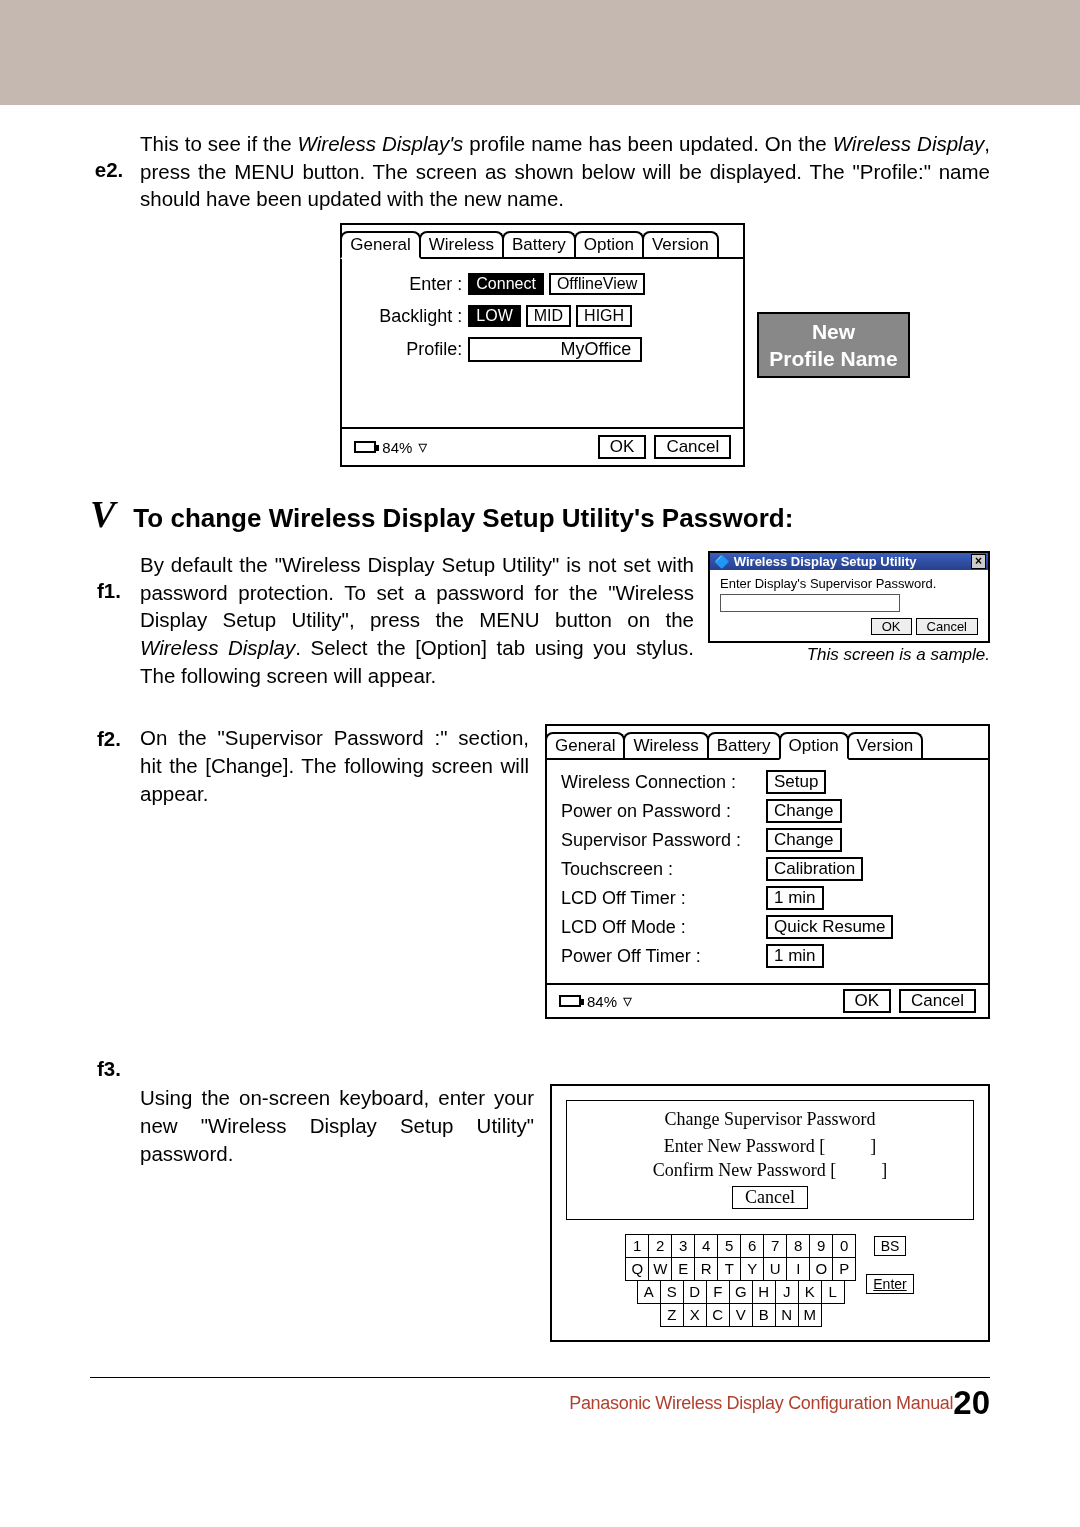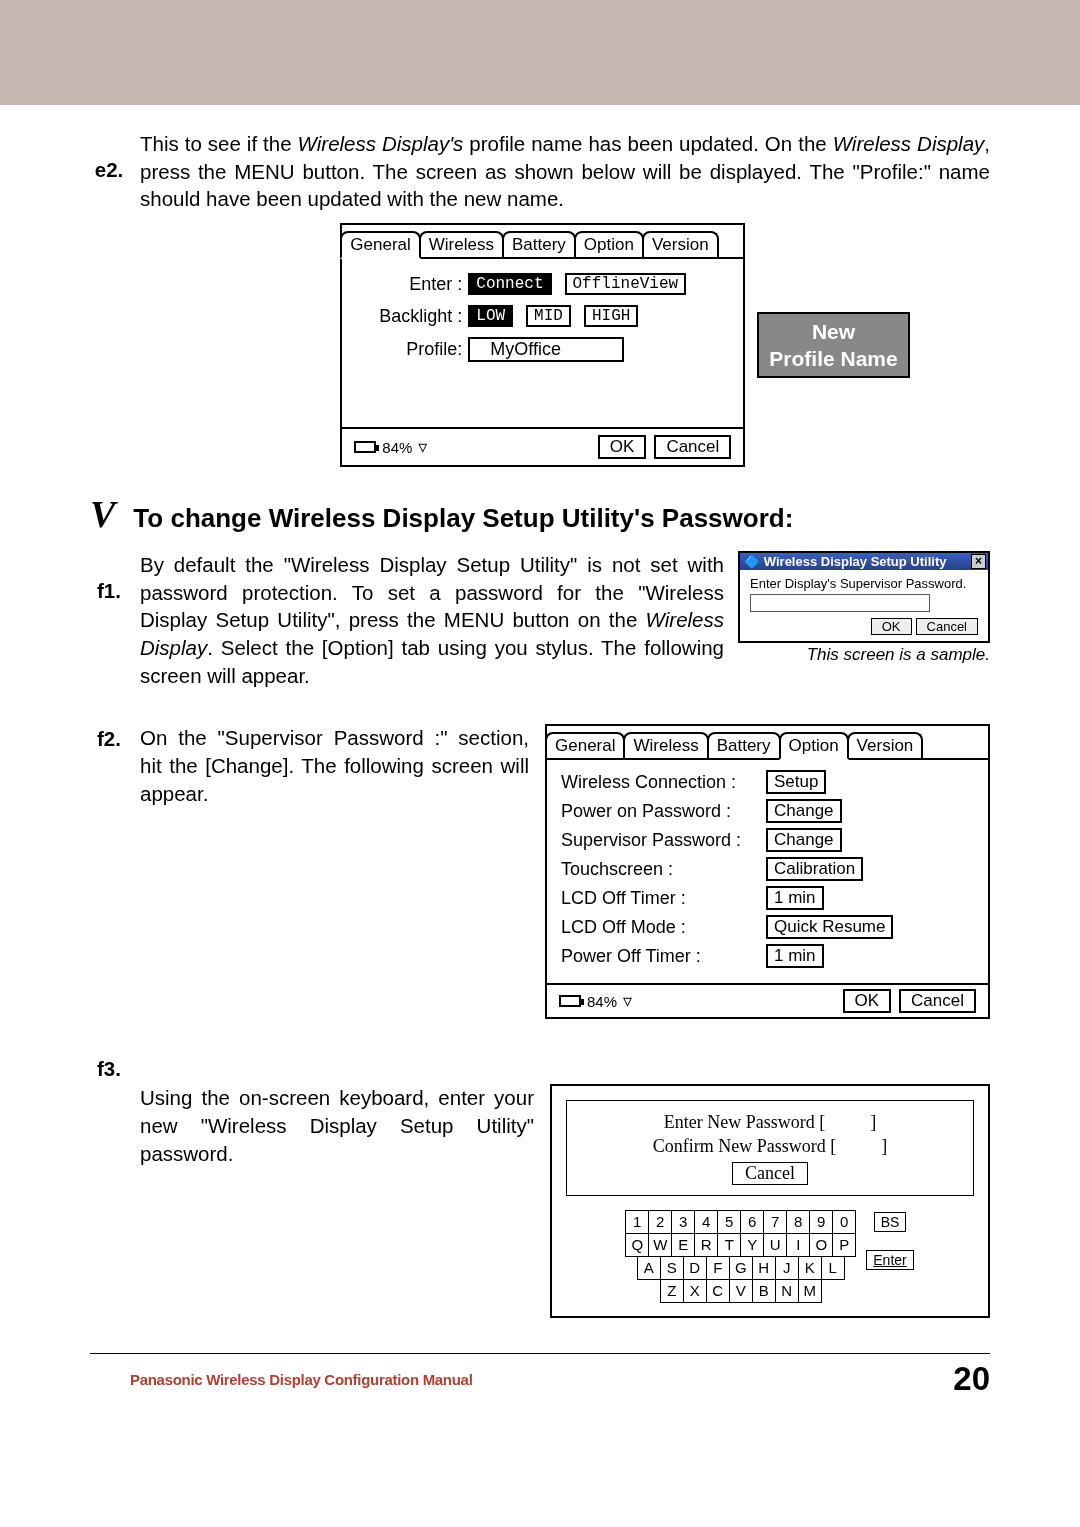--- a/index.html
+++ b/index.html
@@ -50,23 +50,23 @@
     margin-top: 6px;
     margin-left: -2px;
     padding: 2px 8px;
     font-size: 17px;
     background: #fff;
   }
   .fig1-tab.active { border-bottom: 2px solid #fff; margin-bottom: -2px; z-index:1; }
   .fig1-body { padding: 14px 16px 55px 16px; }
   .fig1-line { display:flex; align-items:center; margin-bottom: 10px; }
   .fig1-lbl { width: 110px; text-align:right; padding-right: 6px; }
-  .pill { border: 2px solid #000; padding: 0 6px; font-size: 16px; margin-right: 13px; font-family: Liberation Mono, monospace; }
+  .pill { border: 2px solid #000; padding: 0 6px; font-size: 16px; margin-right: 5px; }
   .pill.sel { background:#000; color:#fff; }
-  .prof-input { border: 2px solid #000; width: 156px; text-align:left; padding: 0 20px; }
+  .prof-input { border: 2px solid #000; width: 174px; text-align:right; padding: 0 9px; }
   .fig1-footer {
     display:flex; align-items:center; justify-content:space-between;
     border-top: 2px solid #000; padding: 6px 12px;
   }
   .btn { border: 2px solid #000; padding: 0 10px; font-size: 17px; }
   .callout {
     margin-left: 12px;
     border: 2px solid #000;
     background: #888;
     color: #fff;
@@ -90,21 +90,21 @@
     font-size: 38px;
     margin-right: 18px;
   }
   .section-title { font-weight: bold; font-size: 26px; }
 
   
   .f1-wrap { display:flex; gap: 14px; }
   .f1-text { flex: 1; font-size: 20.5px; line-height:1.35; text-align:justify; }
   .dialog1 {
     border: 2px solid #000;
-    width: 252px; flex-shrink:0;
+    width: 282px; flex-shrink:0;
     font-size: 13px;
   }
   .dialog1-title {
     background: linear-gradient(#3a5fbd,#27408b);
     color:#fff; display:flex; justify-content:space-between; align-items:center;
     padding: 1px 2px 1px 4px; font-weight:bold; font-size:13px;
   }
   .dialog1-close { background:#ccc; border:1px solid #000; width:15px; height:15px; text-align:center; line-height:13px; color:#000; font-weight:bold; font-size:12px; }
   .dialog1-body { padding: 6px 10px; }
   .dialog1-input { border:1px solid #555; width: 180px; height:18px; display:block; margin:3px 0 6px 0; }
@@ -151,21 +151,21 @@
   .side-key { border:1px solid #000; padding: 1px 6px; font-size:14px; font-family:Arial; }
   .side-key.enter { text-decoration: underline; }
 
   
   .page-footer {
     border-top: 1px solid #000;
     margin-top: 35px;
     padding-top: 6px;
     display:flex; justify-content:space-between; align-items:center;
   }
-  .footer-text { font-weight:bold; color:#b04030; font-size:15px; flex:1; text-align:left; letter-spacing:-0.3px; }
+  .footer-text { font-weight:normal; color:#b04030; font-size:18px; flex:1; text-align:right; letter-spacing:-0.3px; }
   .page-num { font-weight:bold; font-size:33px; }
 </style>
 </head>
 <body>
 
 <div class="top-banner"></div>
 
 <div class="content">
 
   <div class="step-row">
@@ -306,20 +306,21 @@
       </div>
     </div>
   </div>
 
   <div class="step-row">
     <div class="step-label">f3.</div>
     <div class="f3-wrap">
       <div class="step-text" style="flex:1;">Using the on-screen keyboard, enter your new "Wireless Display Setup Utility" password.</div>
       <div class="kb-box">
         <div class="kb-inner">
+          <div class="kb-title">Change Supervisor Password</div>
           <div class="kb-field-row">
             <span>Enter New Password  [</span>&nbsp;&nbsp;&nbsp;&nbsp;&nbsp;&nbsp;&nbsp;&nbsp;&nbsp;&nbsp;<span>]</span>
           </div>
           <div class="kb-field-row">
             <span>Confirm New Password  [</span>&nbsp;&nbsp;&nbsp;&nbsp;&nbsp;&nbsp;&nbsp;&nbsp;&nbsp;&nbsp;<span>]</span>
           </div>
           <div class="kb-cancel">Cancel</div>
         </div>
         <div class="kb-keys-wrap">
           <div class="kb-rows" id="kb-rows">

